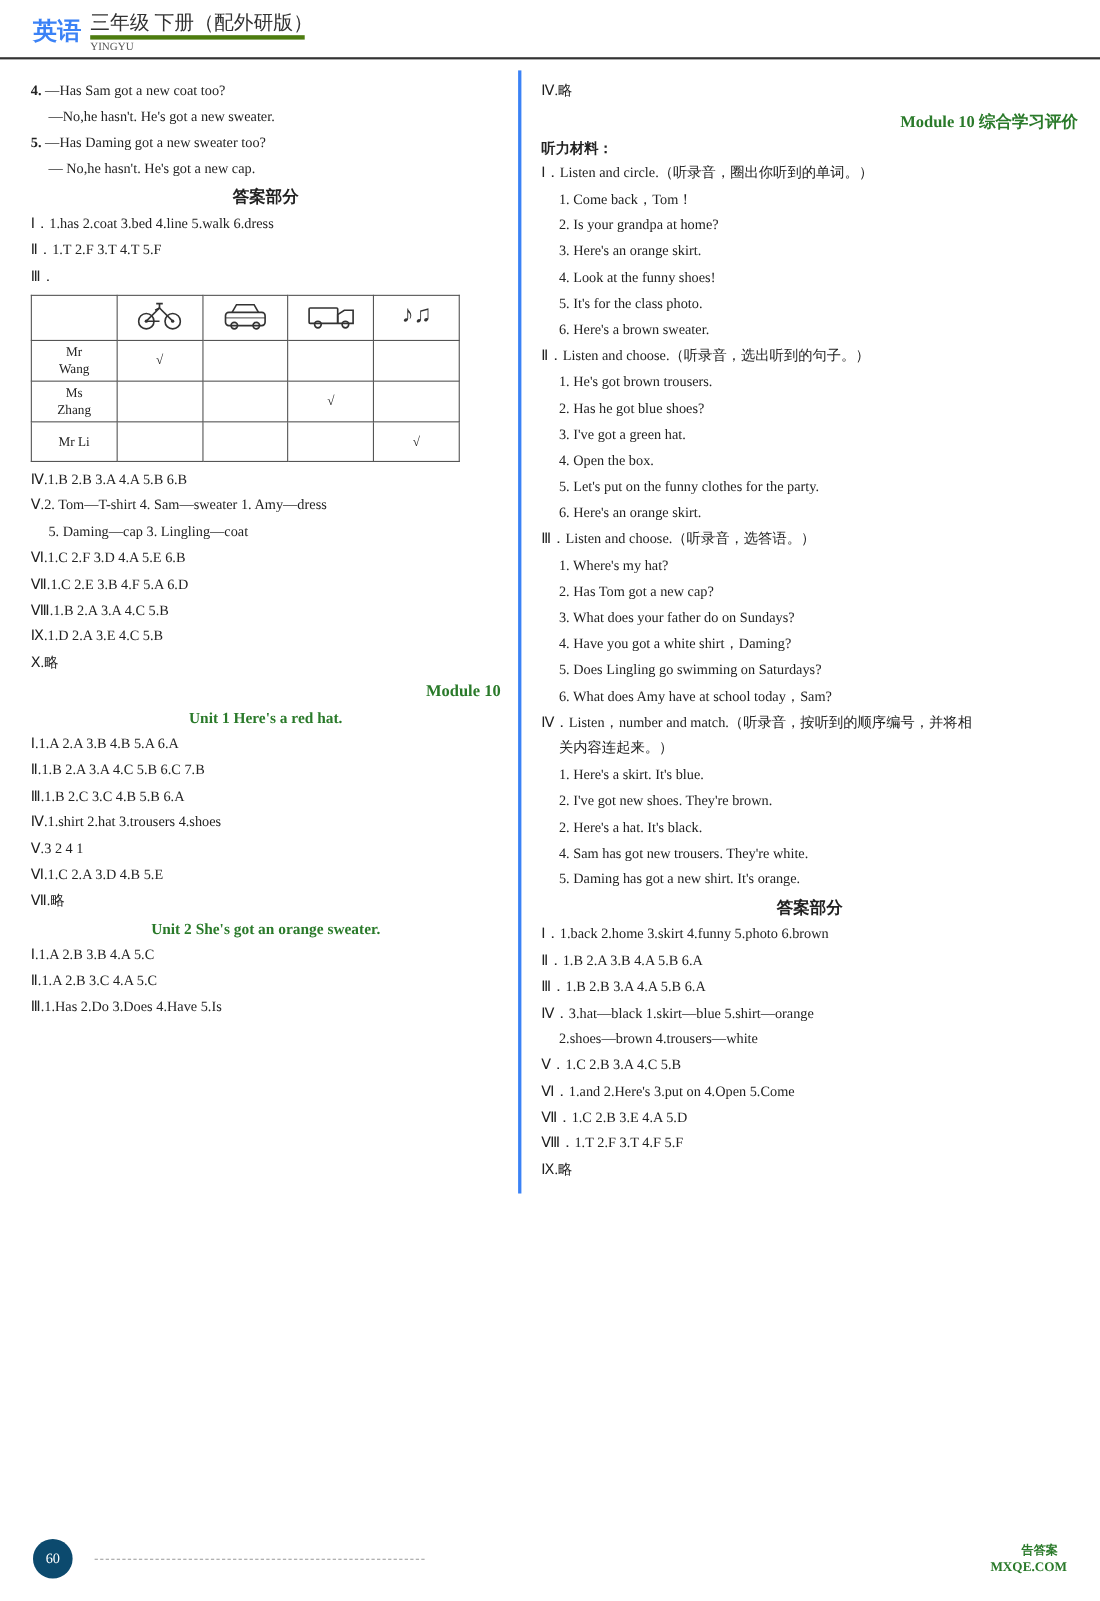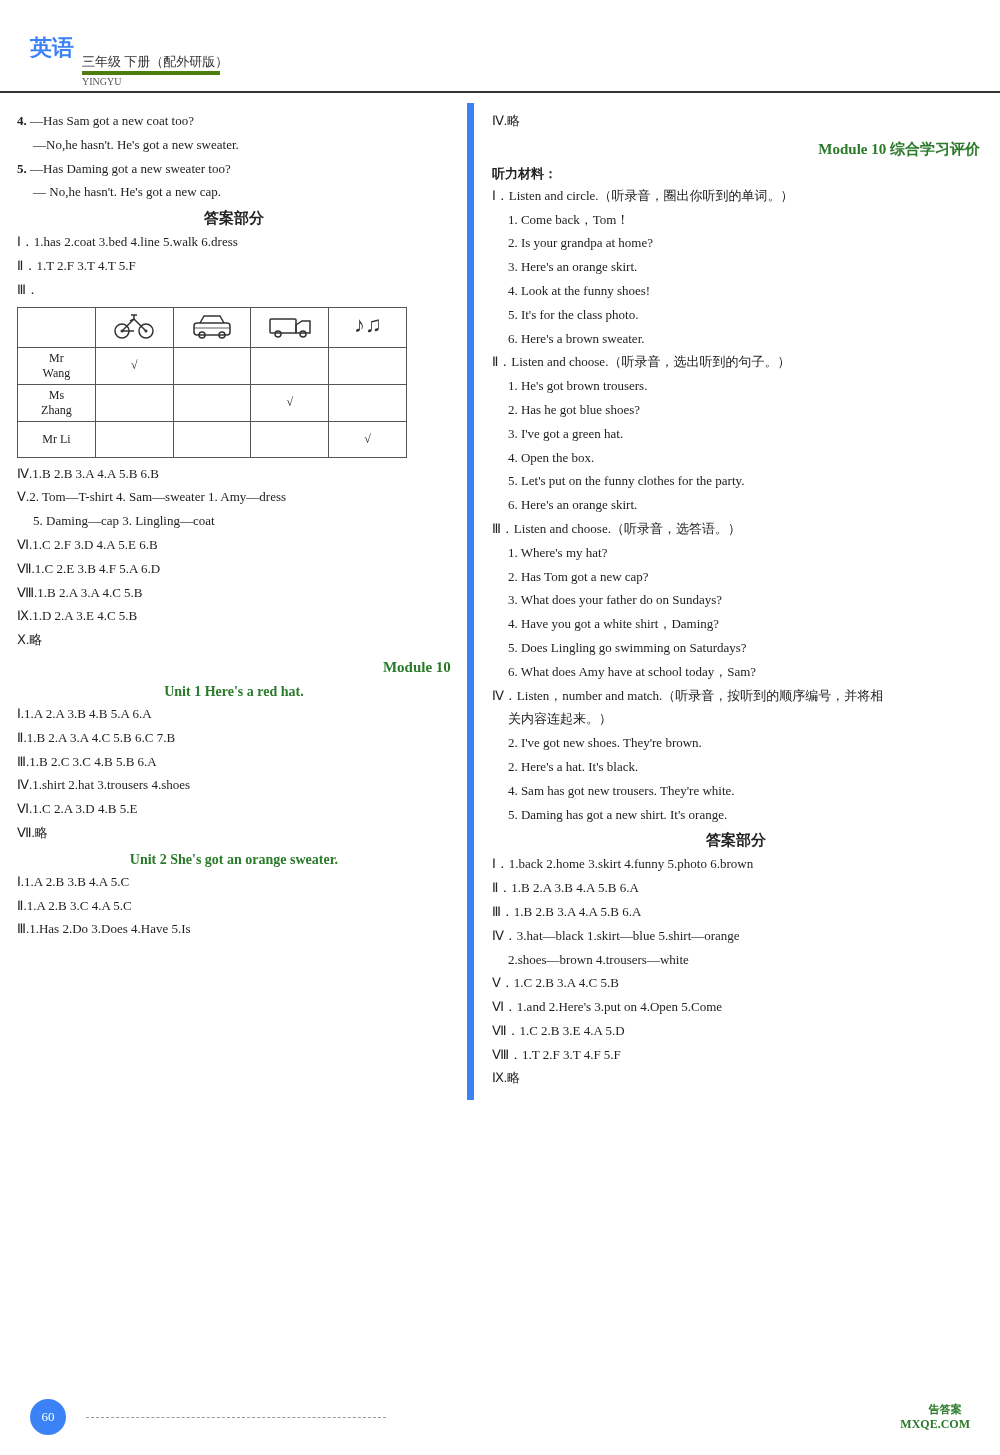--- a/index.html
+++ b/index.html
@@ -21,42 +21,41 @@
       border-bottom: 2px solid #333;
     }
     .header-title-main {
       font-size: 22px;
       font-weight: bold;
       font-family: "SimHei", sans-serif;
       color: #3b82f6;
       margin-right: 8px;
     }
     .header-subtitle {
-      font-size: 13px;
+      font-size: 18px;
       color: #333;
       margin-right: 6px;
-      margin-top: 45px;
     }
     .header-yingyu {
       font-size: 10px;
       color: #555;
       border-top: 4px solid #4d7c0f;
       padding-top: 1px;
       margin-right: 14px;
     }
 
     
     .main-content {
       display: flex;
       padding: 10px 0;
     }
     .left-col {
       width: 504px;
-      padding: 8px 16px 8px 17px;
-      border-right: 7px solid #3b82f6;
+      padding: 8px 16px 8px 28px;
+      border-right: 3px solid #3b82f6;
     }
     .right-col {
       width: 560px;
       padding: 8px 20px 8px 18px;
     }
 
     
     .section-line {
       margin-bottom: 3px;
       line-height: 1.6;
@@ -114,21 +113,21 @@
     .footer {
       position: absolute;
       bottom: 20px;
       left: 30px;
       right: 30px;
       display: flex;
       justify-content: space-between;
       align-items: center;
     }
     .page-num {
-      background: #3b82f6;
+      background: #0c4a6e;
       color: #fff;
       border-radius: 50%;
       width: 36px;
       height: 36px;
       display: flex;
       align-items: center;
       justify-content: center;
       font-size: 13px;
     }
     .watermark {
@@ -268,20 +267,21 @@
     <div class="section-line">Ⅹ.略</div>
 
     <div class="green-title">Module 10</div>
 
     <div class="unit-title">Unit 1   Here's a red hat.</div>
 
     <div class="section-line">Ⅰ.1.A  2.A  3.B  4.B  5.A  6.A</div>
     <div class="section-line">Ⅱ.1.B  2.A  3.A  4.C  5.B  6.C  7.B</div>
     <div class="section-line">Ⅲ.1.B  2.C  3.C  4.B  5.B  6.A</div>
     <div class="section-line">Ⅳ.1.shirt  2.hat  3.trousers  4.shoes</div>
+    <div class="section-line">Ⅴ.3 2 4 1</div>
     <div class="section-line">Ⅵ.1.C  2.A  3.D  4.B  5.E</div>
     <div class="section-line">Ⅶ.略</div>
 
     <div class="unit-title">Unit 2   She's got an orange sweater.</div>
 
     <div class="section-line">Ⅰ.1.A  2.B  3.B  4.A  5.C</div>
     <div class="section-line">Ⅱ.1.A  2.B  3.C  4.A  5.C</div>
     <div class="section-line">Ⅲ.1.Has  2.Do  3.Does  4.Have  5.Is</div>
 
   </div>
@@ -313,20 +313,21 @@
     <div class="section-line">Ⅲ．Listen and choose.（听录音，选答语。）</div>
     <div class="section-line indent">1. Where's my hat?</div>
     <div class="section-line indent">2. Has Tom got a new cap?</div>
     <div class="section-line indent">3. What does your father do on Sundays?</div>
     <div class="section-line indent">4. Have you got a white shirt，Daming?</div>
     <div class="section-line indent">5. Does Lingling go swimming on Saturdays?</div>
     <div class="section-line indent">6. What does Amy have at school today，Sam?</div>
 
     <div class="section-line">Ⅳ．Listen，number and match.（听录音，按听到的顺序编号，并将相</div>
     <div class="section-line indent">关内容连起来。）</div>
+    <div class="section-line indent">1. Here's a skirt. It's blue.</div>
     <div class="section-line indent">2. I've got new shoes. They're brown.</div>
     <div class="section-line indent">2. Here's a hat. It's black.</div>
     <div class="section-line indent">4. Sam has got new trousers. They're white.</div>
     <div class="section-line indent">5. Daming has got a new shirt. It's orange.</div>
 
     <div class="answer-header">答案部分</div>
 
     <div class="section-line">Ⅰ．1.back  2.home  3.skirt  4.funny  5.photo  6.brown</div>
     <div class="section-line">Ⅱ．1.B  2.A  3.B  4.A  5.B  6.A</div>
     <div class="section-line">Ⅲ．1.B  2.B  3.A  4.A  5.B  6.A</div>

